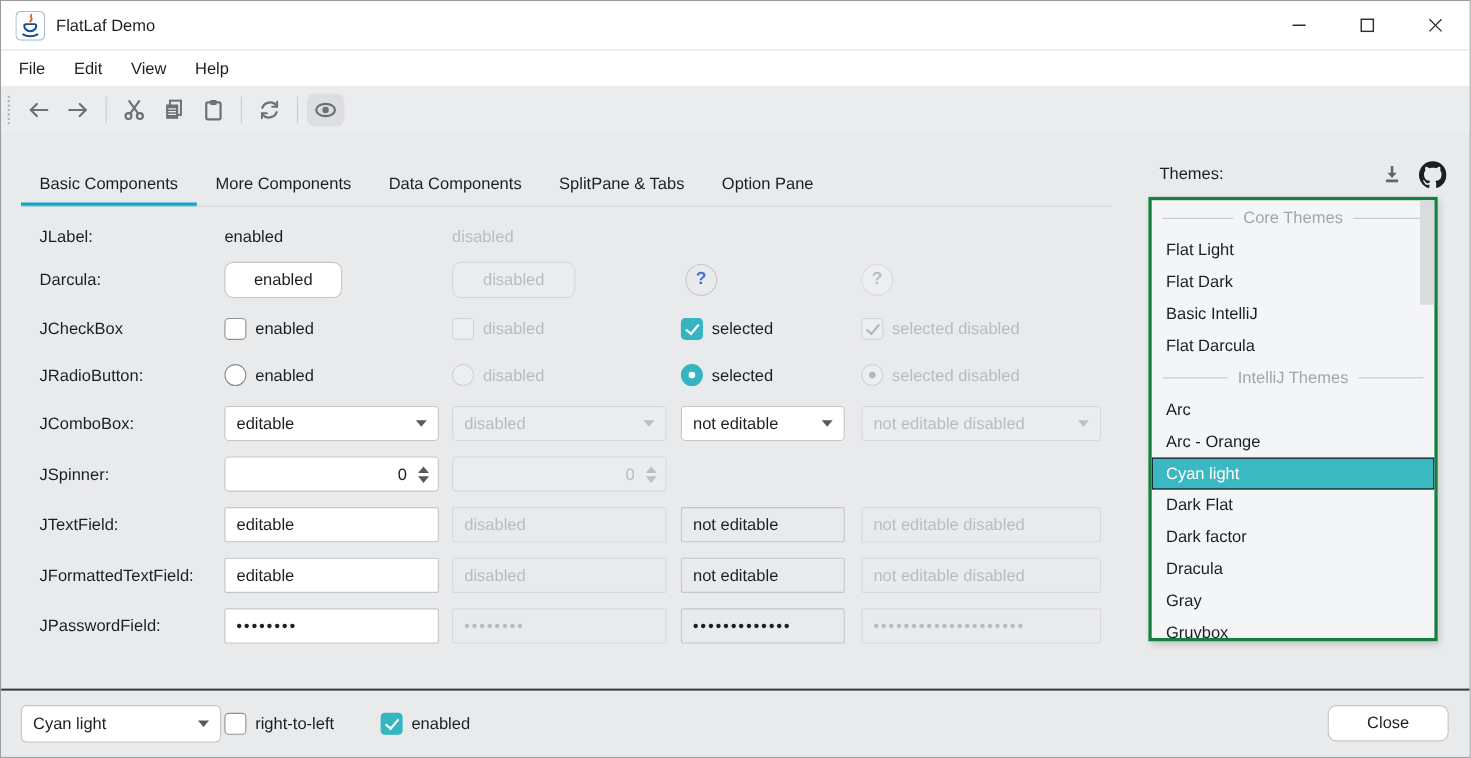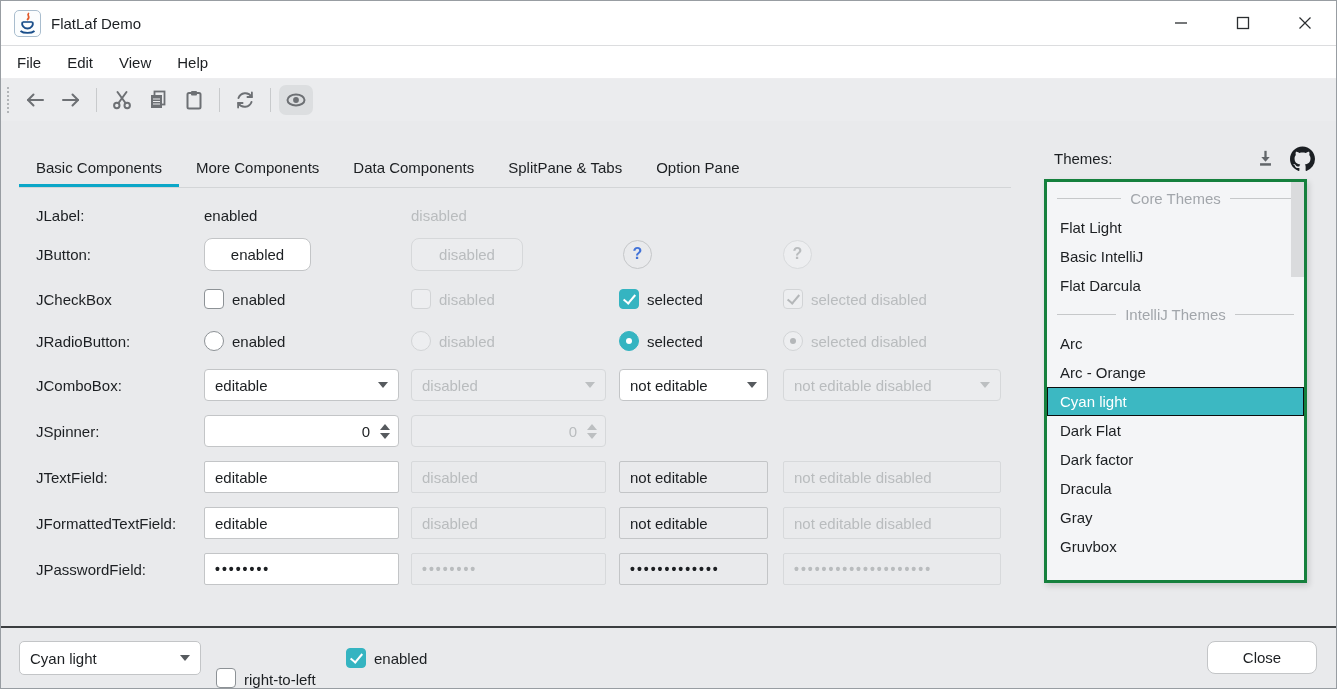--- a/index.html
+++ b/index.html
@@ -85,21 +85,21 @@
   .list-item{height:29px;display:flex;align-items:center;padding:0 12px;border:1px solid transparent;}
   .list-item.selected{background:#3cb8c2;color:#fff;border-color:#0b0d0e;}
   .list-sep{height:29px;display:flex;align-items:center;color:#a2a6ab;padding:0 10px;}
   .list-sep::before,.list-sep::after{content:"";flex:1;height:1px;background:#c6c8ca;}
   .list-sep::before{margin-right:9px;} .list-sep::after{margin-left:9px;}
   .scroll-thumb{position:absolute;right:0;top:0;width:13px;height:95px;background:#dadbdd;}
   
   .sep-dark{height:2px;background:#3b3e40;}
   .bottombar{position:relative;height:60px;background:#e9eaec;}
   .bb-combo{position:absolute;left:18px;top:13px;width:182px;height:34px;border-radius:5px;}
-  .bb-cb1{position:absolute;left:215px;top:0;height:100%;display:flex;align-items:flex-end;}
+  .bb-cb1{position:absolute;left:203px;top:0;height:100%;display:flex;align-items:center;}
   .bb-cb2{position:absolute;left:345px;top:0;height:100%;display:flex;align-items:center;}
   .status{position:absolute;left:672px;top:0;height:100%;display:flex;align-items:center;white-space:pre;}
   .close-btn{position:absolute;right:19px;top:13px;min-width:110px;height:33px;}
   svg{display:block;}
 </style>
 </head>
 <body>
 
 <div class="window">
 
@@ -212,21 +212,21 @@
           <div class="cell c2">
               <span>enabled</span>
             </div>
           <div class="cell c3">
               <span class="dis">disabled</span>
             </div>
         </div>
 
         <div class="row" style="top:46px">
           <div class="cell lbl">
-              <span>JButton:</span>
+              <span>Darcula:</span>
             </div>
           <div class="cell c2">
               <div class="btn">enabled</div>
             </div>
           <div class="cell c3">
               <div class="btn disabled">disabled</div>
             </div>
           <div class="cell c4" style="left:622px">
               <div class="help">?</div>
             </div>
@@ -401,20 +401,21 @@
             </svg>
           <svg width="25" height="25" viewBox="0 0 24 24">
               <path fill="#1b1f23" fill-rule="evenodd" clip-rule="evenodd" d="M12 .5C5.37.5 0 5.87 0 12.5c0 5.31 3.435 9.795 8.205 11.385.6.105.825-.255.825-.57 0-.285-.015-1.23-.015-2.235-3.015.555-3.795-.735-4.035-1.41-.135-.345-.72-1.41-1.23-1.695-.42-.225-1.02-.78-.015-.795.945-.015 1.62.87 1.845 1.23 1.08 1.815 2.805 1.305 3.495.99.105-.78.42-1.305.765-1.605-2.67-.3-5.46-1.335-5.46-5.925 0-1.305.465-2.385 1.23-3.225-.12-.3-.54-1.53.12-3.18 0 0 1.005-.315 3.3 1.23.96-.27 1.98-.405 3-.405s2.04.135 3 .405c2.295-1.56 3.3-1.23 3.3-1.23.66 1.65.24 2.88.12 3.18.765.84 1.23 1.905 1.23 3.225 0 4.605-2.805 5.625-5.475 5.925.435.375.81 1.095.81 2.22 0 1.605-.015 2.895-.015 3.3 0 .315.225.69.825.57A12.02 12.02 0 0 0 24 12.5C24 5.87 18.63.5 12 .5z"></path>
             </svg>
         </span>
       </div>
       <div class="themes-list">
         <div class="list-inner">
           <div class="list-sep">Core Themes</div>
           <div class="list-item">Flat Light</div>
+          <div class="list-item">Flat Dark</div>
           <div class="list-item">Basic IntelliJ</div>
           <div class="list-item">Flat Darcula</div>
           <div class="list-sep">IntelliJ Themes</div>
           <div class="list-item">Arc</div>
           <div class="list-item">Arc - Orange</div>
           <div class="list-item selected">Cyan light</div>
           <div class="list-item">Dark Flat</div>
           <div class="list-item">Dark factor</div>
           <div class="list-item">Dracula</div>
           <div class="list-item">Gray</div>

